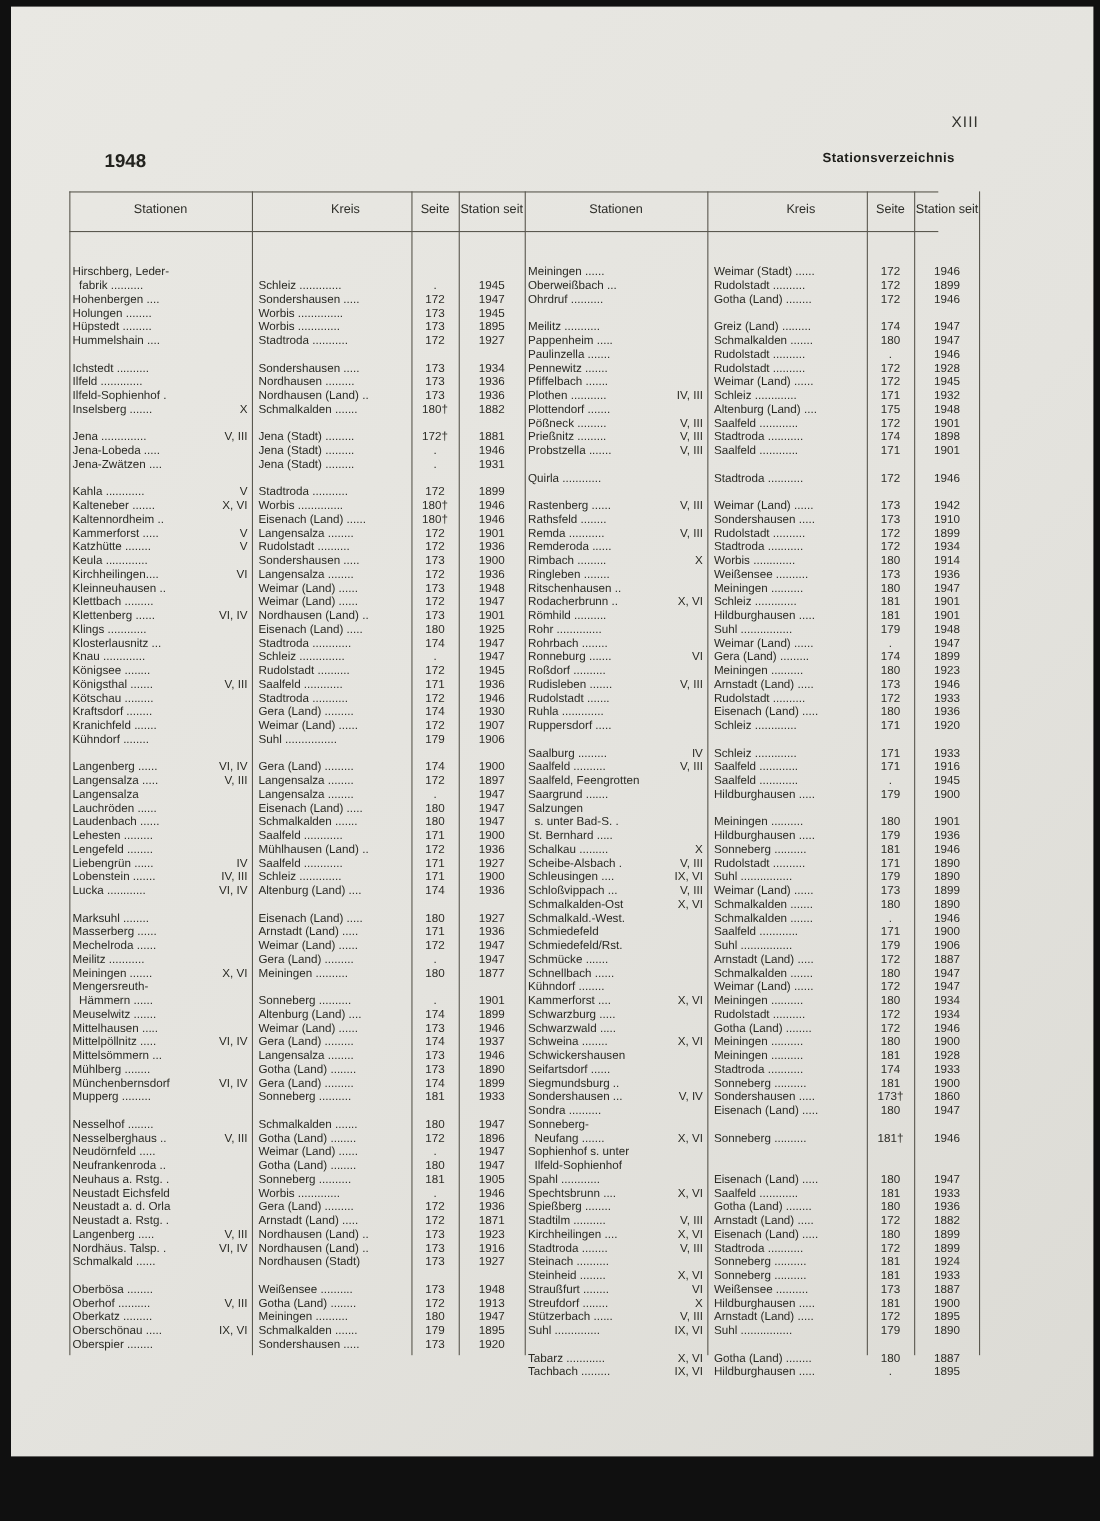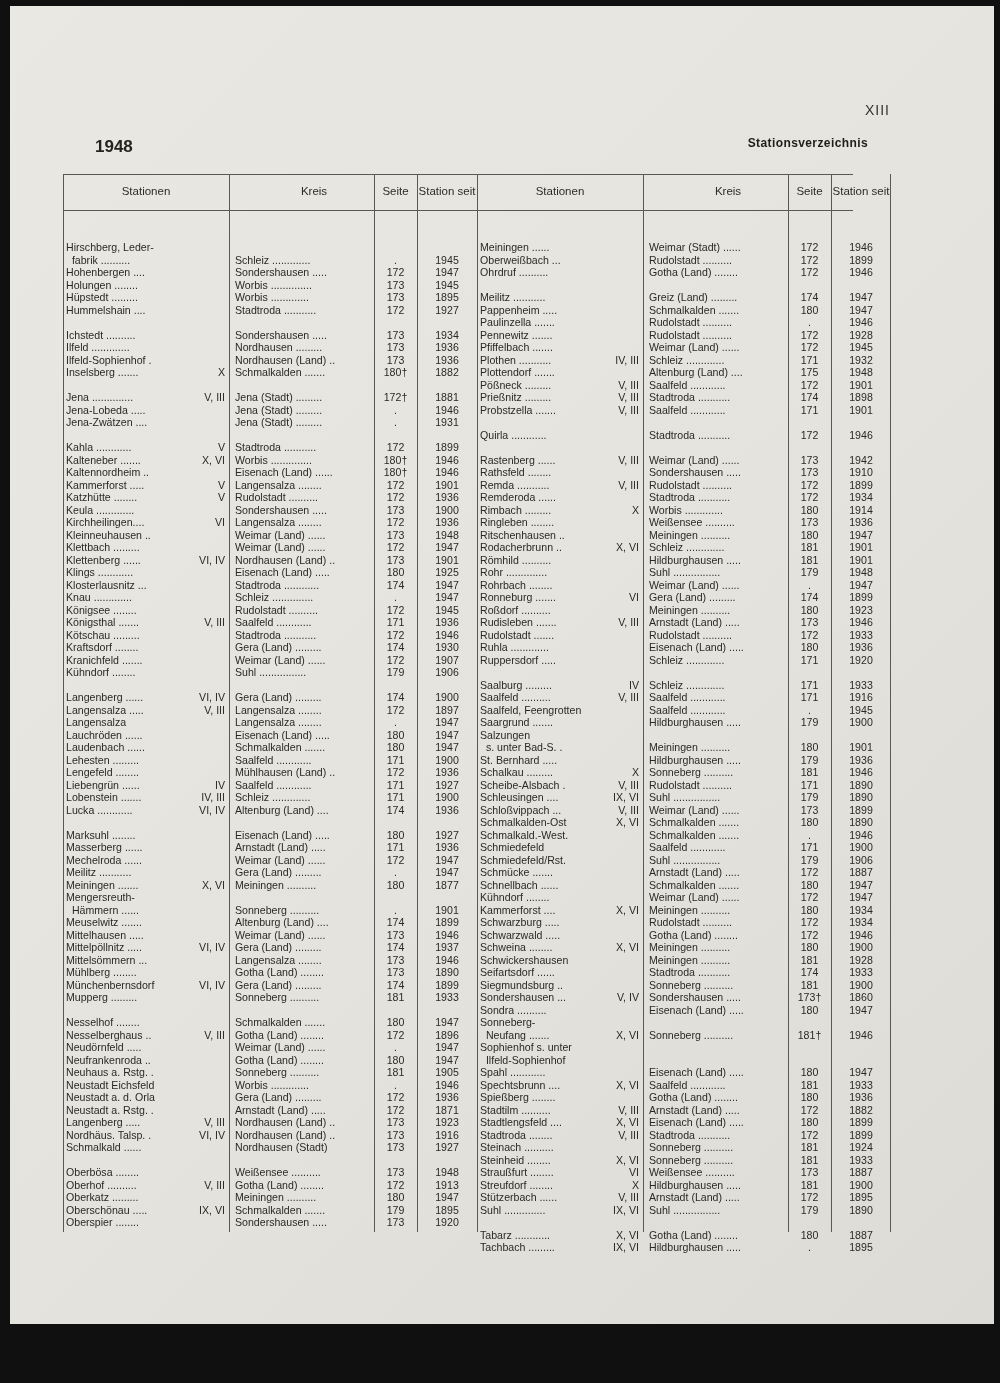--- a/index.html
+++ b/index.html
@@ -213,21 +213,21 @@
         <div class="row"><div class="c c1"><span class="sname">Sondershausen ...</span><span class="snote">V, IV</span></div><div class="c c2">Sondershausen .....</div><div class="c c3">173†</div><div class="c c4">1860</div></div>
         <div class="row"><div class="c c1"><span class="sname">Sondra ..........</span><span class="snote"></span></div><div class="c c2">Eisenach (Land) .....</div><div class="c c3">180</div><div class="c c4">1947</div></div>
         <div class="row"><div class="c c1"><span class="sname">Sonneberg-</span><span class="snote"></span></div><div class="c c2"></div><div class="c c3"></div><div class="c c4"></div></div>
         <div class="row"><div class="c c1"><span class="sname">  Neufang .......</span><span class="snote">X, VI</span></div><div class="c c2">Sonneberg ..........</div><div class="c c3">181†</div><div class="c c4">1946</div></div>
         <div class="row"><div class="c c1"><span class="sname">Sophienhof s. unter</span><span class="snote"></span></div><div class="c c2"></div><div class="c c3"></div><div class="c c4"></div></div>
         <div class="row"><div class="c c1"><span class="sname">  Ilfeld-Sophienhof</span><span class="snote"></span></div><div class="c c2"></div><div class="c c3"></div><div class="c c4"></div></div>
         <div class="row"><div class="c c1"><span class="sname">Spahl ............</span><span class="snote"></span></div><div class="c c2">Eisenach (Land) .....</div><div class="c c3">180</div><div class="c c4">1947</div></div>
         <div class="row"><div class="c c1"><span class="sname">Spechtsbrunn ....</span><span class="snote">X, VI</span></div><div class="c c2">Saalfeld ............</div><div class="c c3">181</div><div class="c c4">1933</div></div>
         <div class="row"><div class="c c1"><span class="sname">Spießberg ........</span><span class="snote"></span></div><div class="c c2">Gotha (Land) ........</div><div class="c c3">180</div><div class="c c4">1936</div></div>
         <div class="row"><div class="c c1"><span class="sname">Stadtilm ..........</span><span class="snote">V, III</span></div><div class="c c2">Arnstadt (Land) .....</div><div class="c c3">172</div><div class="c c4">1882</div></div>
-        <div class="row"><div class="c c1"><span class="sname">Stadtlengsfeld ....</span><span class="snote">X, VI</span></div><div class="c c2">Eisenach (Land) .....</div><div class="c c3">180</div><div class="c c4">1899</div></div>
+        <div class="row"><div class="c c1"><span class="sname">Kirchheilingen ....</span><span class="snote">X, VI</span></div><div class="c c2">Eisenach (Land) .....</div><div class="c c3">180</div><div class="c c4">1899</div></div>
         <div class="row"><div class="c c1"><span class="sname">Stadtroda ........</span><span class="snote">V, III</span></div><div class="c c2">Stadtroda ...........</div><div class="c c3">172</div><div class="c c4">1899</div></div>
         <div class="row"><div class="c c1"><span class="sname">Steinach ..........</span><span class="snote"></span></div><div class="c c2">Sonneberg ..........</div><div class="c c3">181</div><div class="c c4">1924</div></div>
         <div class="row"><div class="c c1"><span class="sname">Steinheid ........</span><span class="snote">X, VI</span></div><div class="c c2">Sonneberg ..........</div><div class="c c3">181</div><div class="c c4">1933</div></div>
         <div class="row"><div class="c c1"><span class="sname">Straußfurt ........</span><span class="snote">VI</span></div><div class="c c2">Weißensee ..........</div><div class="c c3">173</div><div class="c c4">1887</div></div>
         <div class="row"><div class="c c1"><span class="sname">Streufdorf ........</span><span class="snote">X</span></div><div class="c c2">Hildburghausen .....</div><div class="c c3">181</div><div class="c c4">1900</div></div>
         <div class="row"><div class="c c1"><span class="sname">Stützerbach ......</span><span class="snote">V, III</span></div><div class="c c2">Arnstadt (Land) .....</div><div class="c c3">172</div><div class="c c4">1895</div></div>
         <div class="row"><div class="c c1"><span class="sname">Suhl ..............</span><span class="snote">IX, VI</span></div><div class="c c2">Suhl ................</div><div class="c c3">179</div><div class="c c4">1890</div></div>
         <div class="row spacer"></div>
         <div class="row"><div class="c c1"><span class="sname">Tabarz ............</span><span class="snote">X, VI</span></div><div class="c c2">Gotha (Land) ........</div><div class="c c3">180</div><div class="c c4">1887</div></div>
         <div class="row"><div class="c c1"><span class="sname">Tachbach .........</span><span class="snote">IX, VI</span></div><div class="c c2">Hildburghausen .....</div><div class="c c3">.</div><div class="c c4">1895</div></div>

